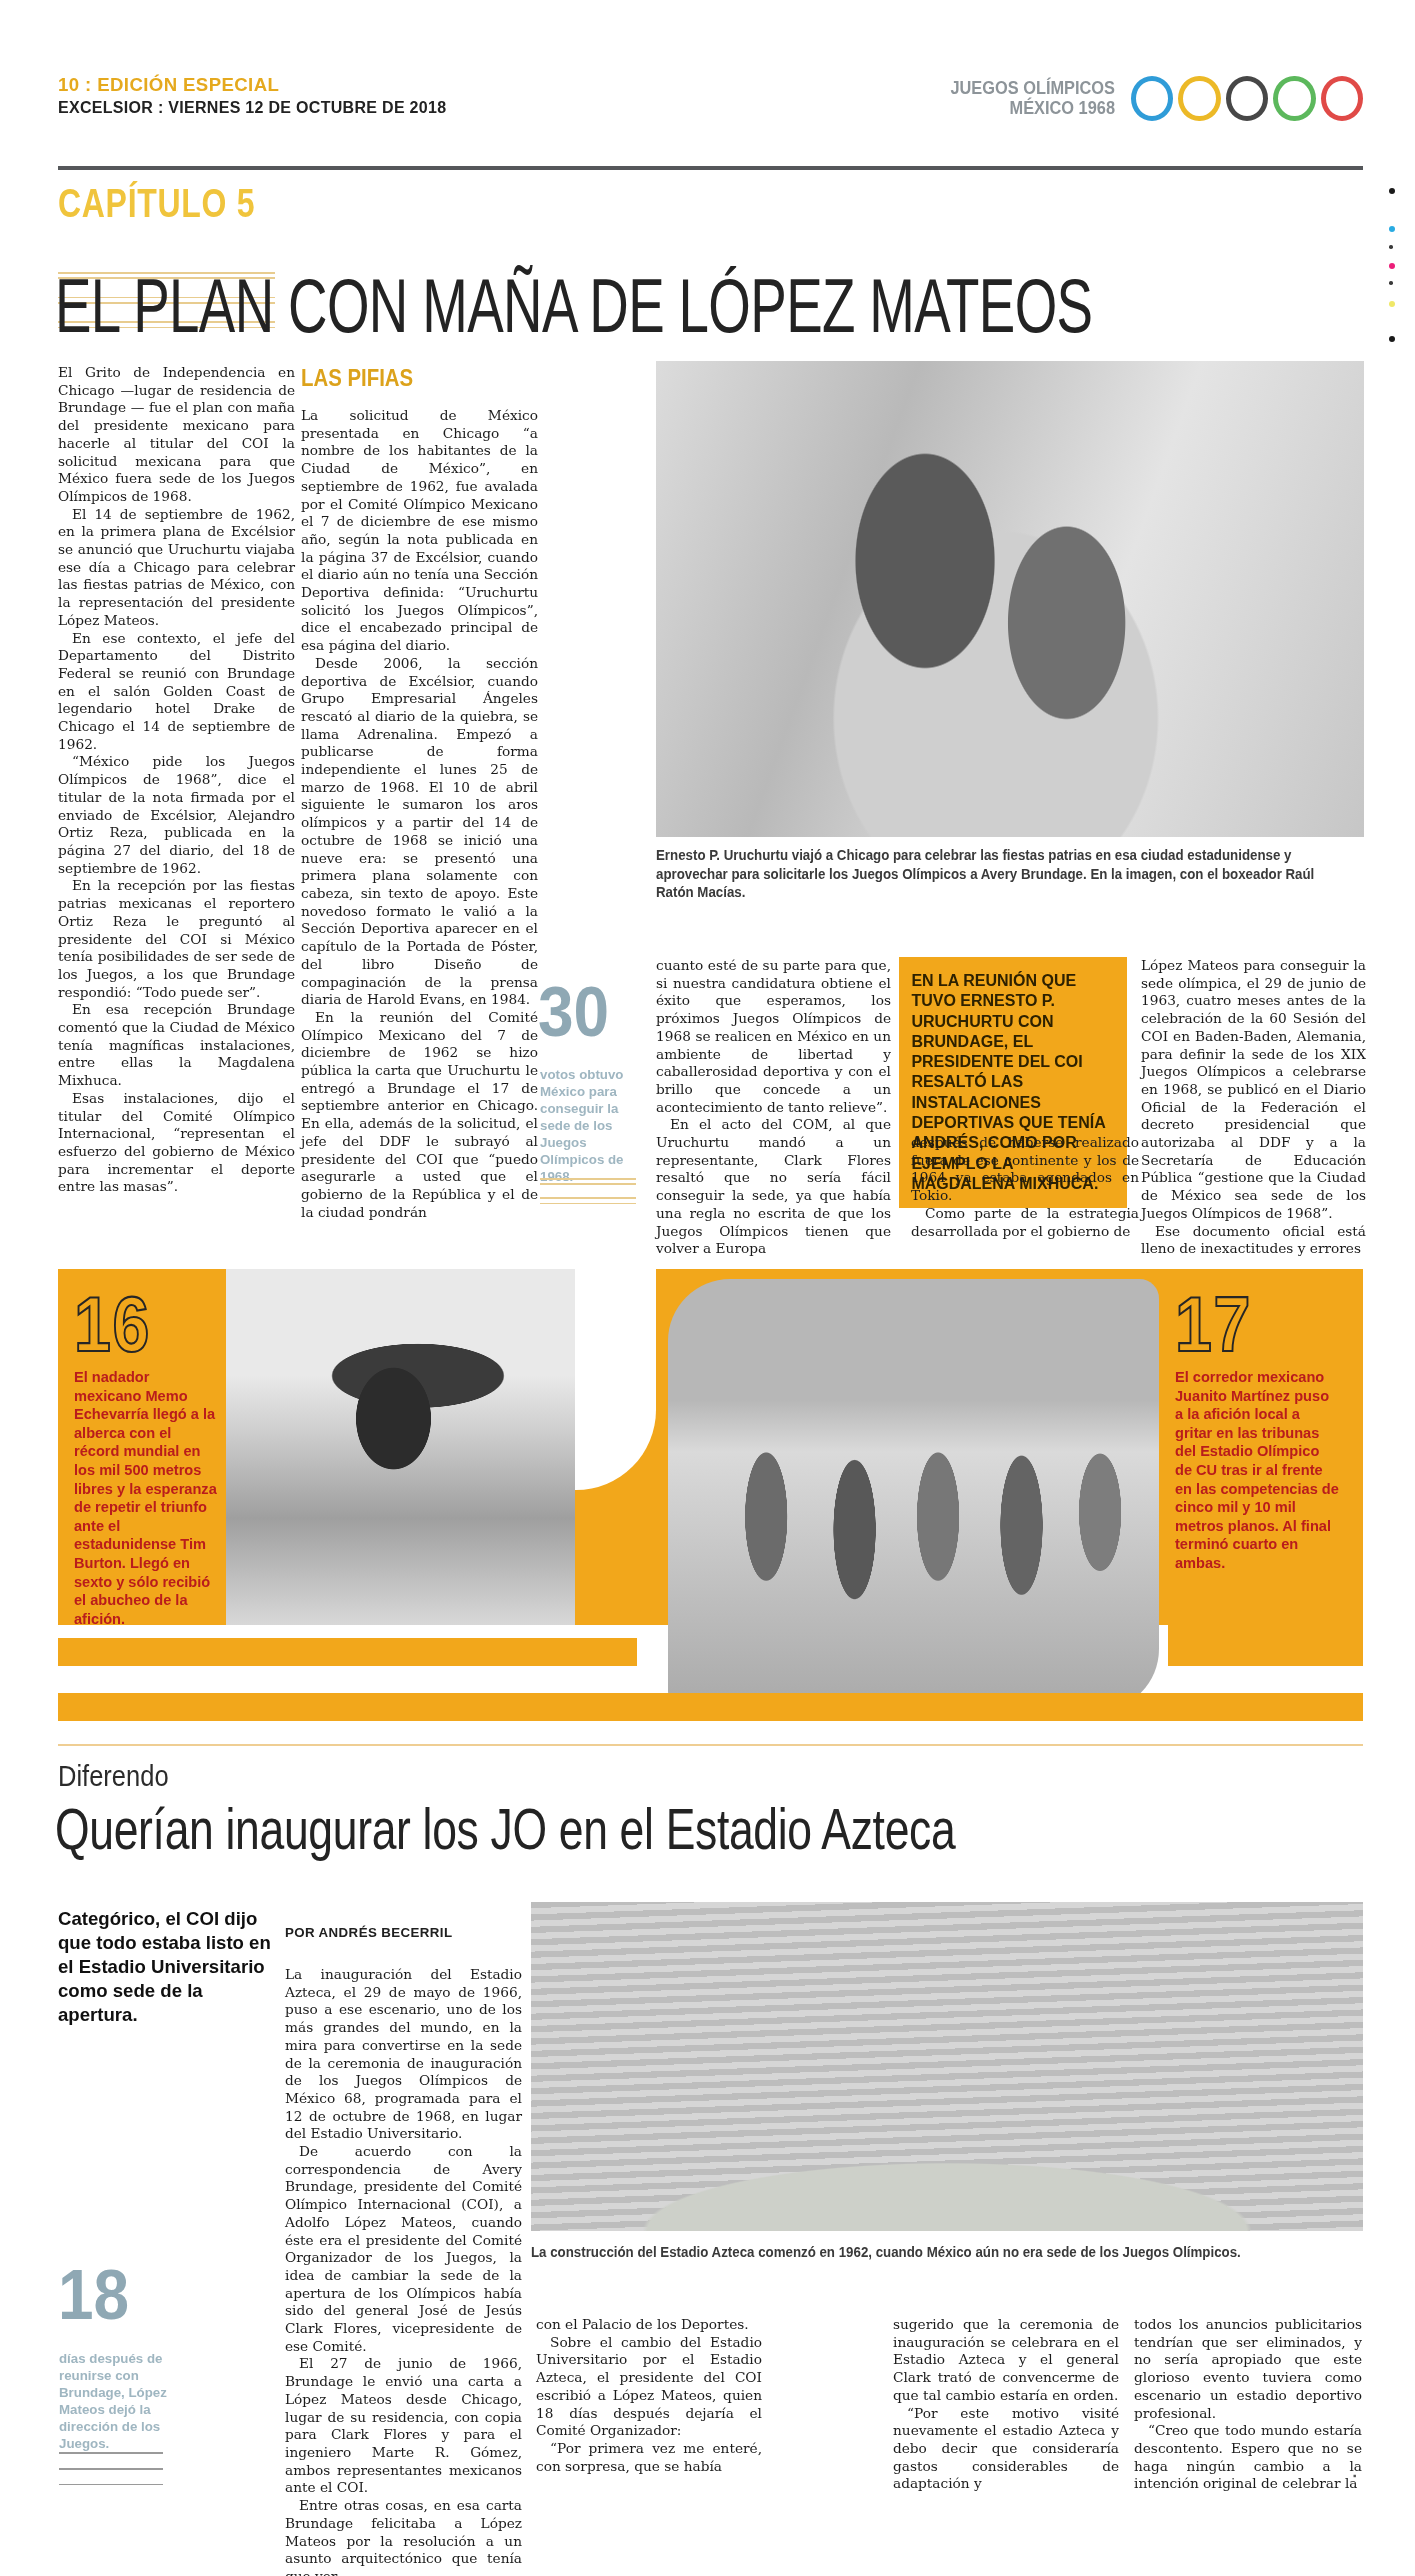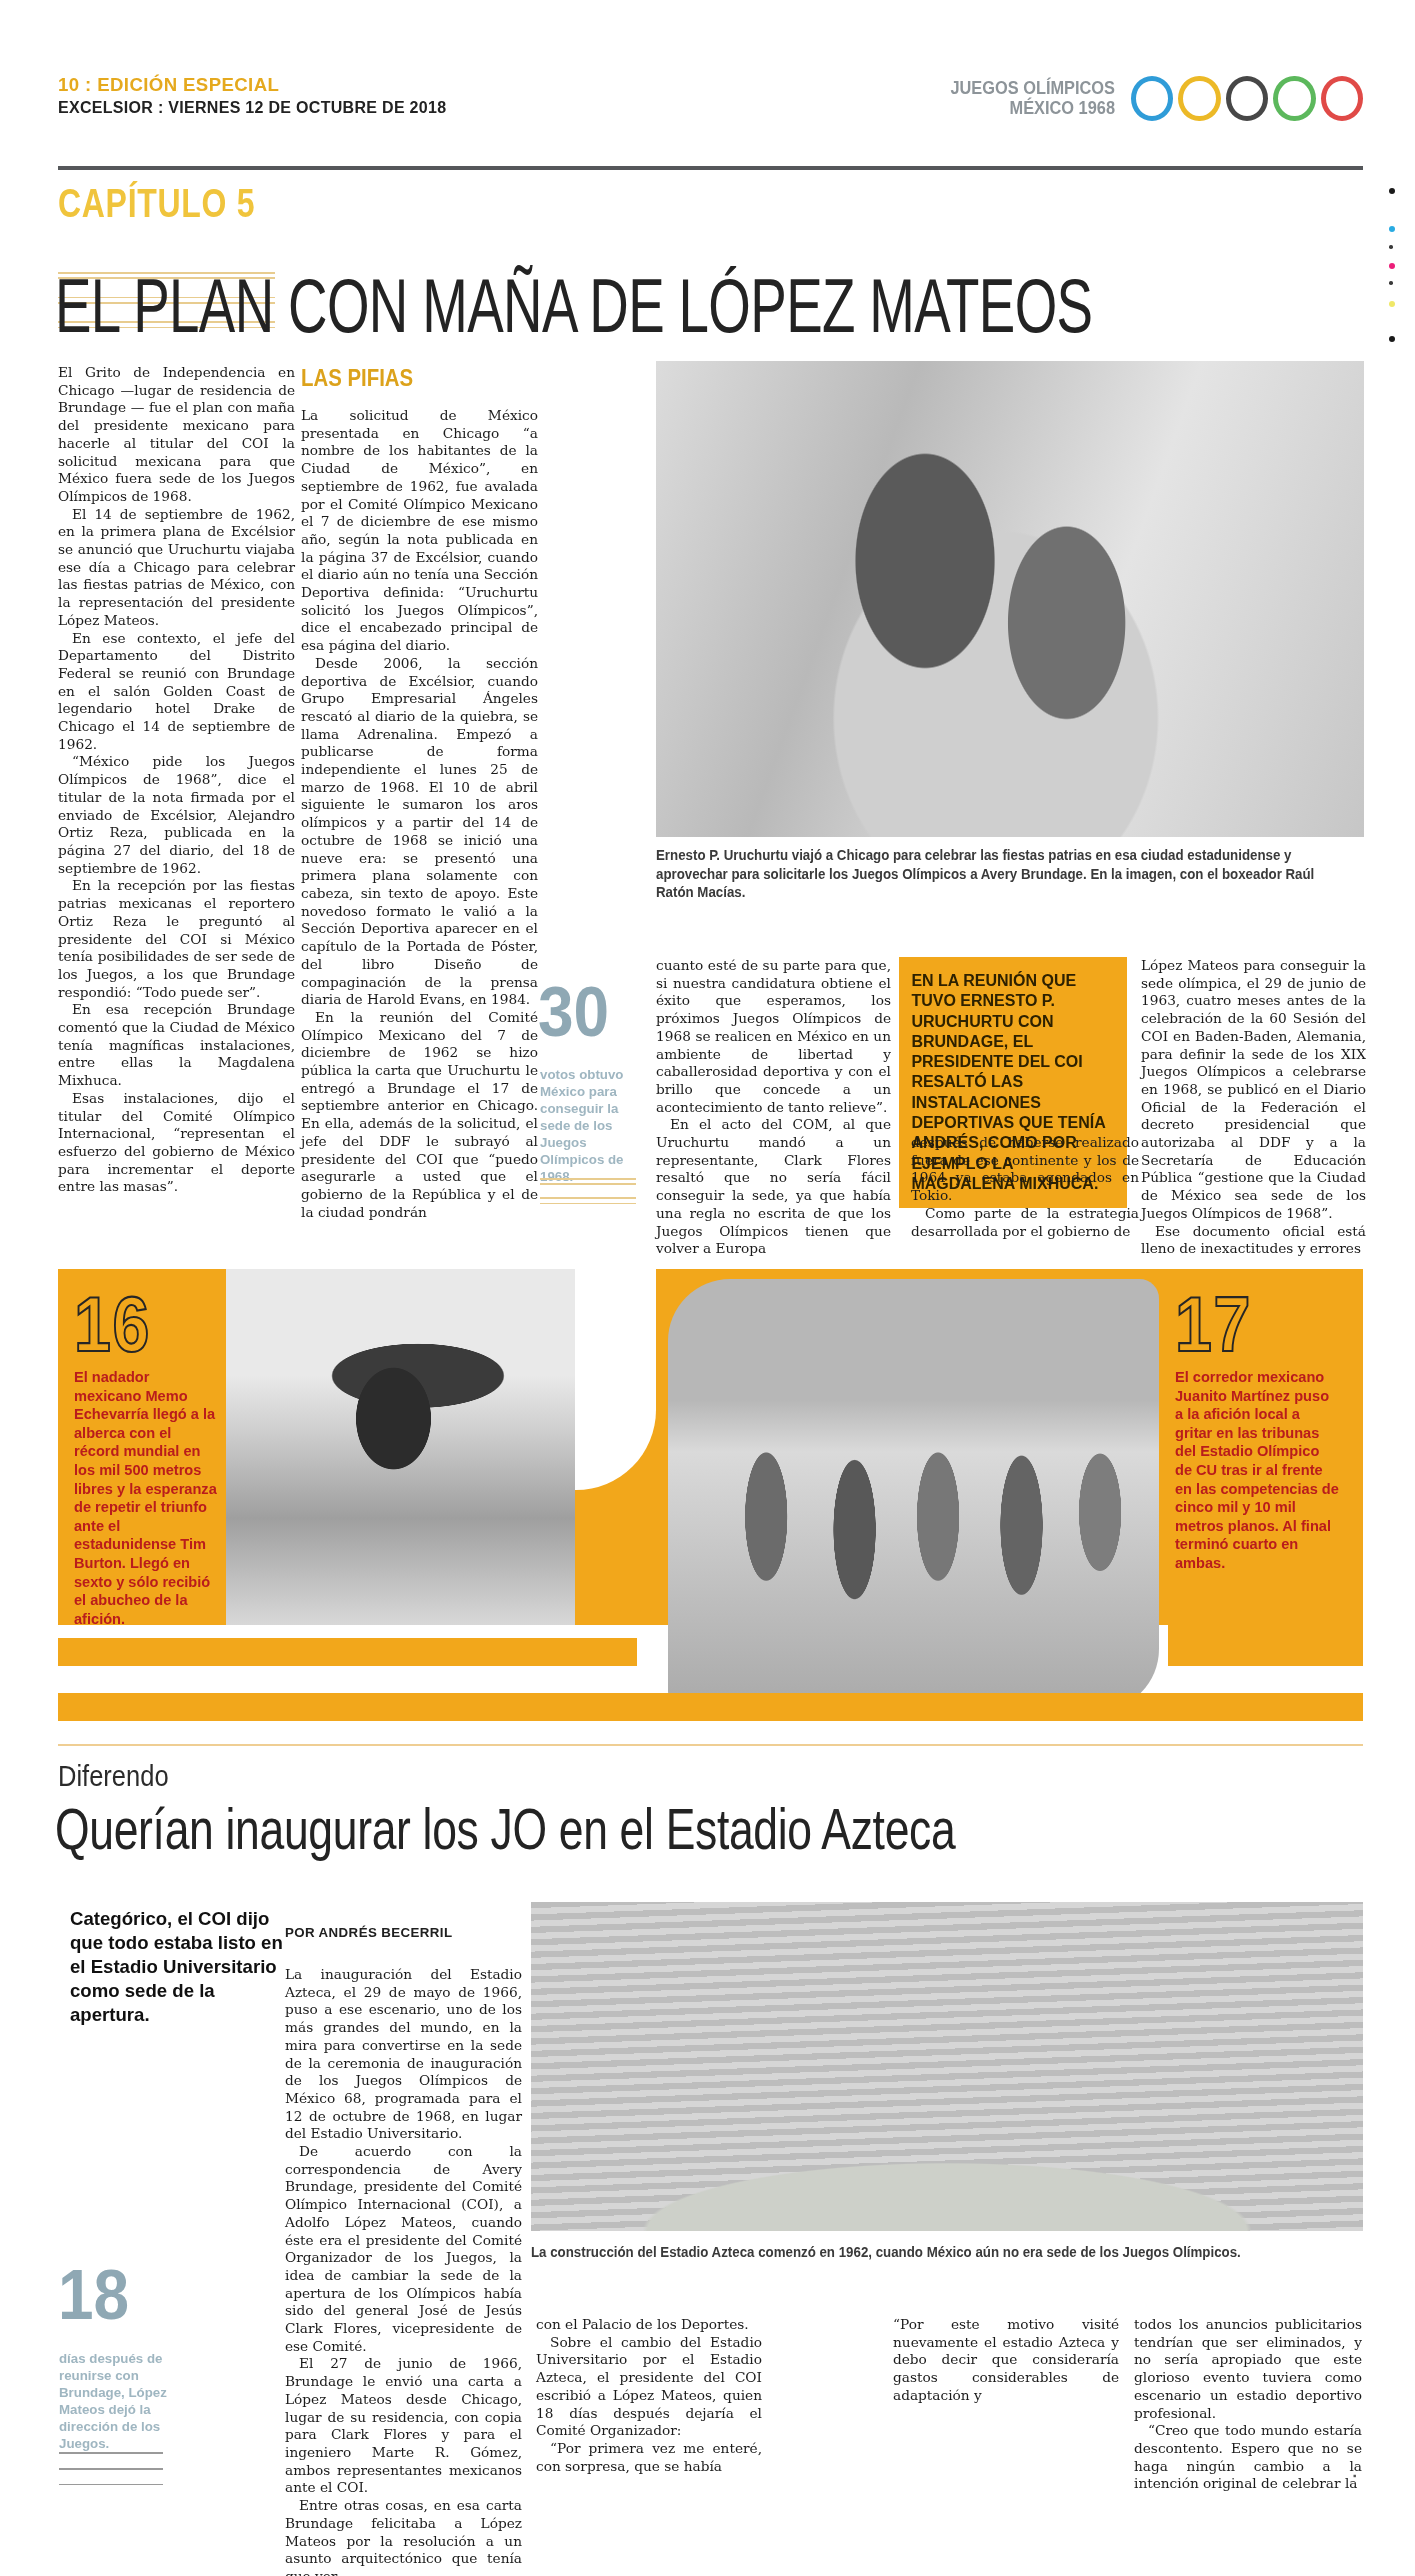--- a/index.html
+++ b/index.html
@@ -86,21 +86,21 @@
   .cap17{left:1175px;top:1368px;width:164px;}
   .stripe1L{left:58px;top:1638px;width:579px;height:28px;background:#f2a71b;}
   .stripe1R{left:1168px;top:1624px;width:195px;height:42px;background:#f2a71b;}
   .stripe2{left:58px;top:1693px;width:1305px;height:28px;background:#f2a71b;}
   .hairline{left:58px;top:1744px;width:1305px;height:1.8px;background:#efce93;}
 
   
   .kicker{left:58px;top:1759px;font-size:30px;color:#2b2b2b;transform:scaleX(.85);transform-origin:left top;}
   .headline2{left:55px;top:1796px;font-size:57px;font-weight:400;color:#232323;white-space:nowrap;
              transform:scaleX(.78);transform-origin:left top;letter-spacing:-0.4px;}
-  .standfirst{left:70px;top:1907px;width:214px;font-size:18.6px;line-height:24px;font-weight:bold;color:#101010;}
+  .standfirst{left:58px;top:1907px;width:214px;font-size:18.6px;line-height:24px;font-weight:bold;color:#101010;}
   .byline{left:285px;top:1925px;font-size:13.3px;font-weight:bold;color:#202020;letter-spacing:0.4px;}
   .a2col1{left:285px;top:1966px;width:237px;}
   .photo2{left:531px;top:1902px;width:832px;height:329px;
     background:
       radial-gradient(ellipse 60% 34% at 50% 100%,#cdd0c9 0 60%,transparent 61%),
       repeating-linear-gradient(178deg,#bdbdbd 0 6.2px,#d6d6d6 6.2px 12.4px),
       linear-gradient(180deg,#efefef,#c9c9c9);}
   .photo2cap{left:531px;top:2243px;width:832px;}
   .stat18-num{left:58px;top:2254px;}
   .stat18-text{left:59px;top:2350px;width:138px;}
@@ -224,20 +224,21 @@
       <div class="grayline"></div>
       <div class="grayline"></div>
   </div>
 
   <div class="abs body bcolA">
       <p>con el Palacio de los Deportes.</p>
       <p>Sobre el cambio del Estadio Universitario por el Estadio Azteca, el presidente del COI escribió a López Mateos, quien 18 días después dejaría el Comité Organizador:</p>
       <p>“Por primera vez me enteré, con sorpresa, que se había</p>
     </div>
   <div class="abs body bcolB">
+      <p>sugerido que la ceremonia de inauguración se celebrara en el Estadio Azteca y el general Clark trató de convencerme de que tal cambio estaría en orden.</p>
       <p>“Por este motivo visité nuevamente el estadio Azteca y debo decir que consideraría gastos considerables de adaptación y</p>
     </div>
   <div class="abs body bcolC">
       <p>todos los anuncios publicitarios tendrían que ser eliminados, y no sería apropiado que este glorioso evento tuviera como escenario un estadio deportivo profesional.</p>
       <p>“Creo que todo mundo estaría descontento. Espero que no se haga ningún cambio a la intención original de celebrar la</p>
     </div>
   <div class="abs endmark">▪</div>
 
   <div>
       <div class="regmark" style="left: 1389px; top: 188px; width: 6.2px; height: 6.2px; background: rgb(26, 26, 26);"></div>

